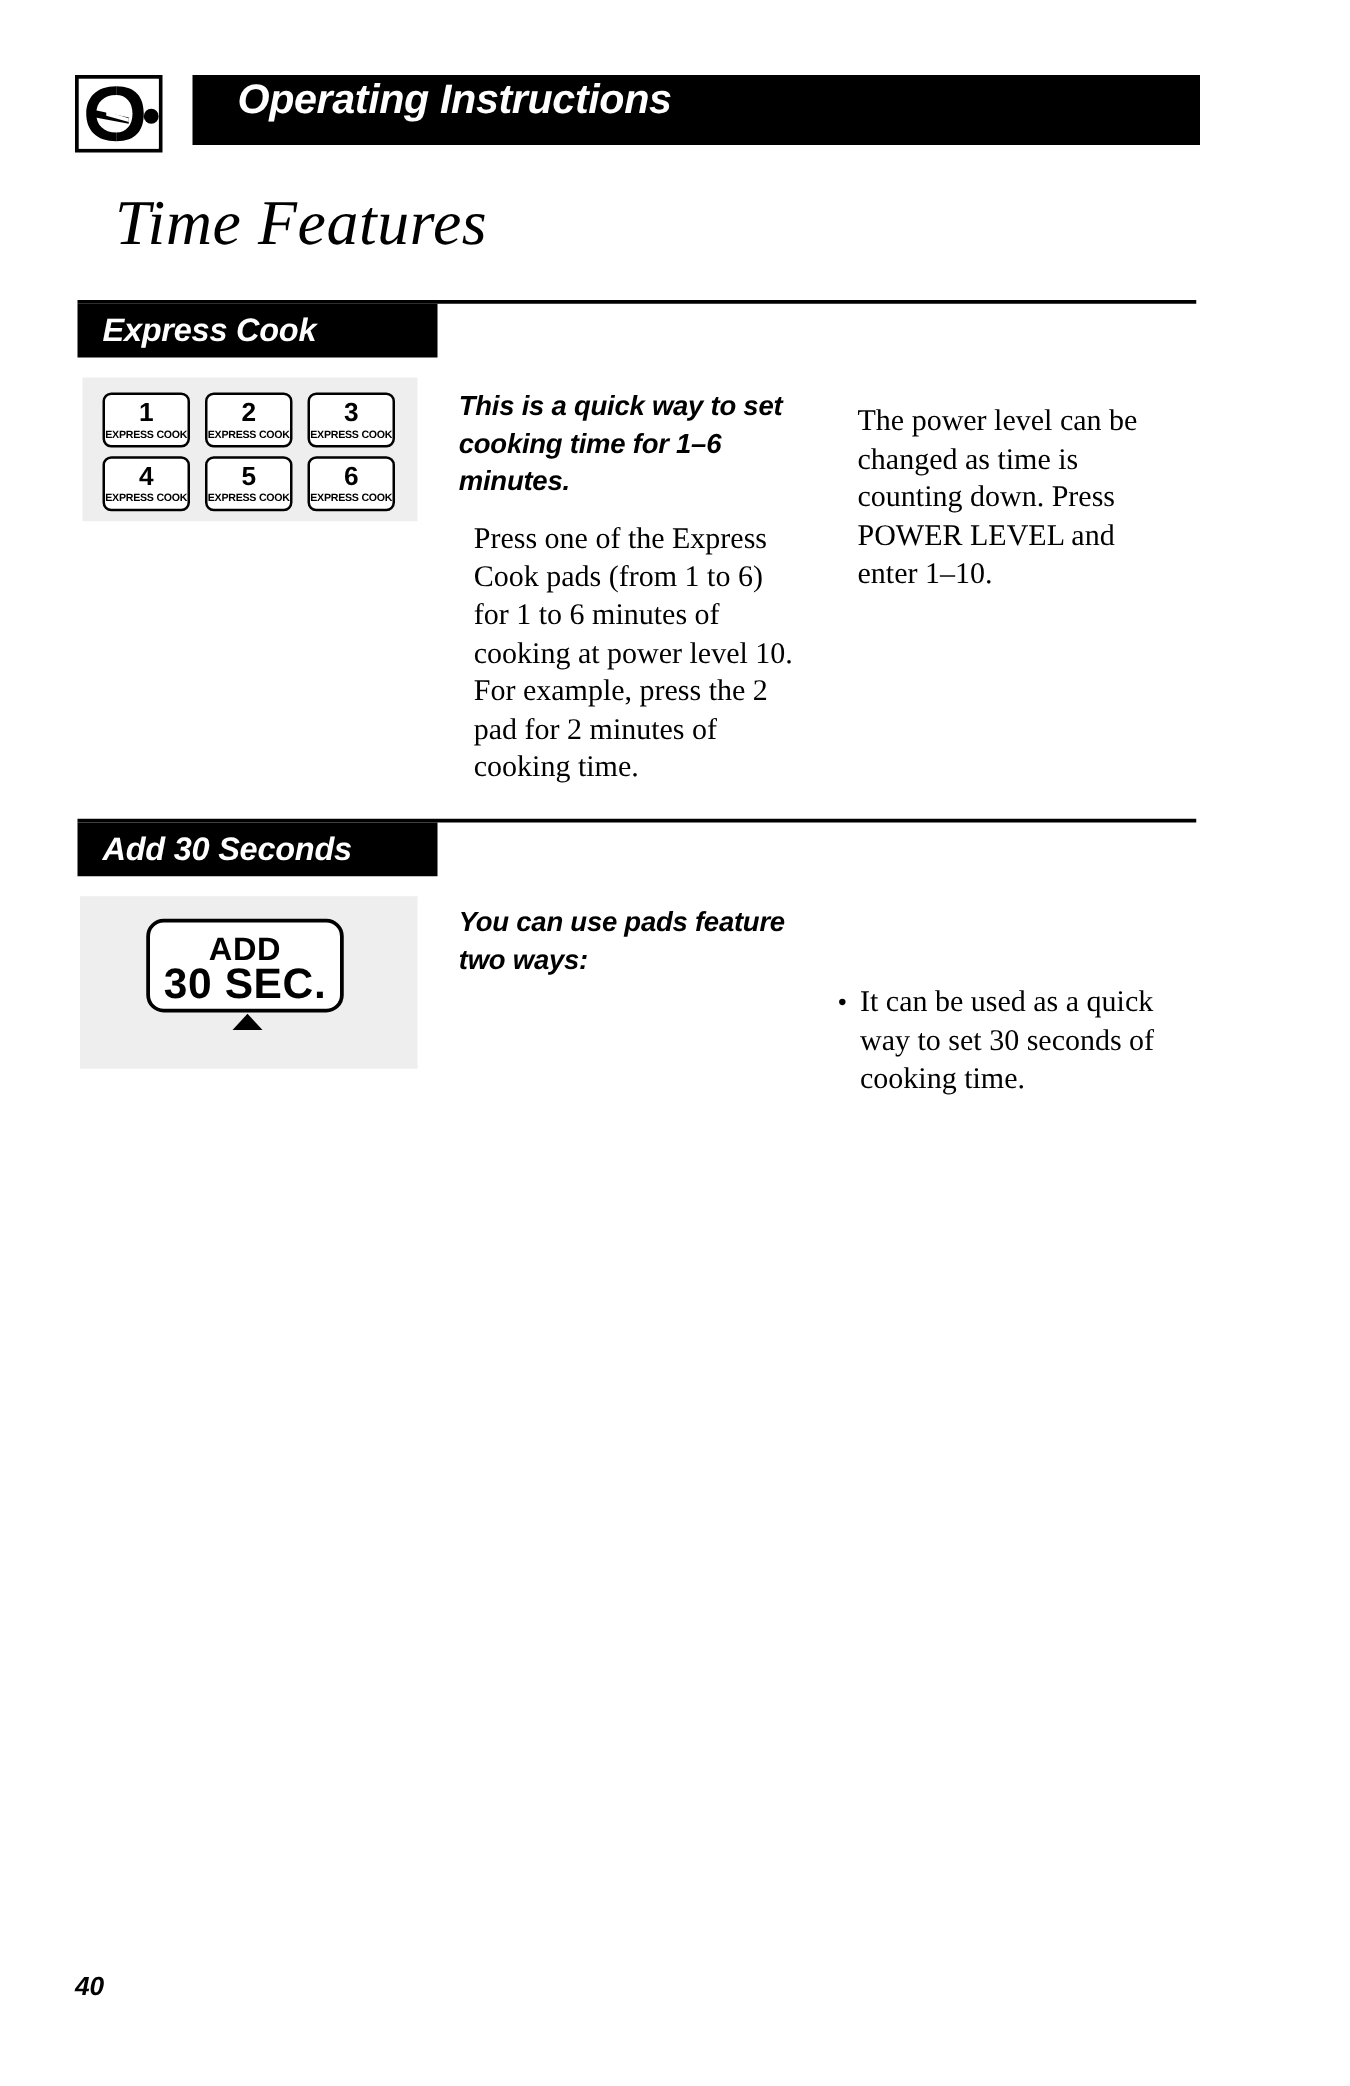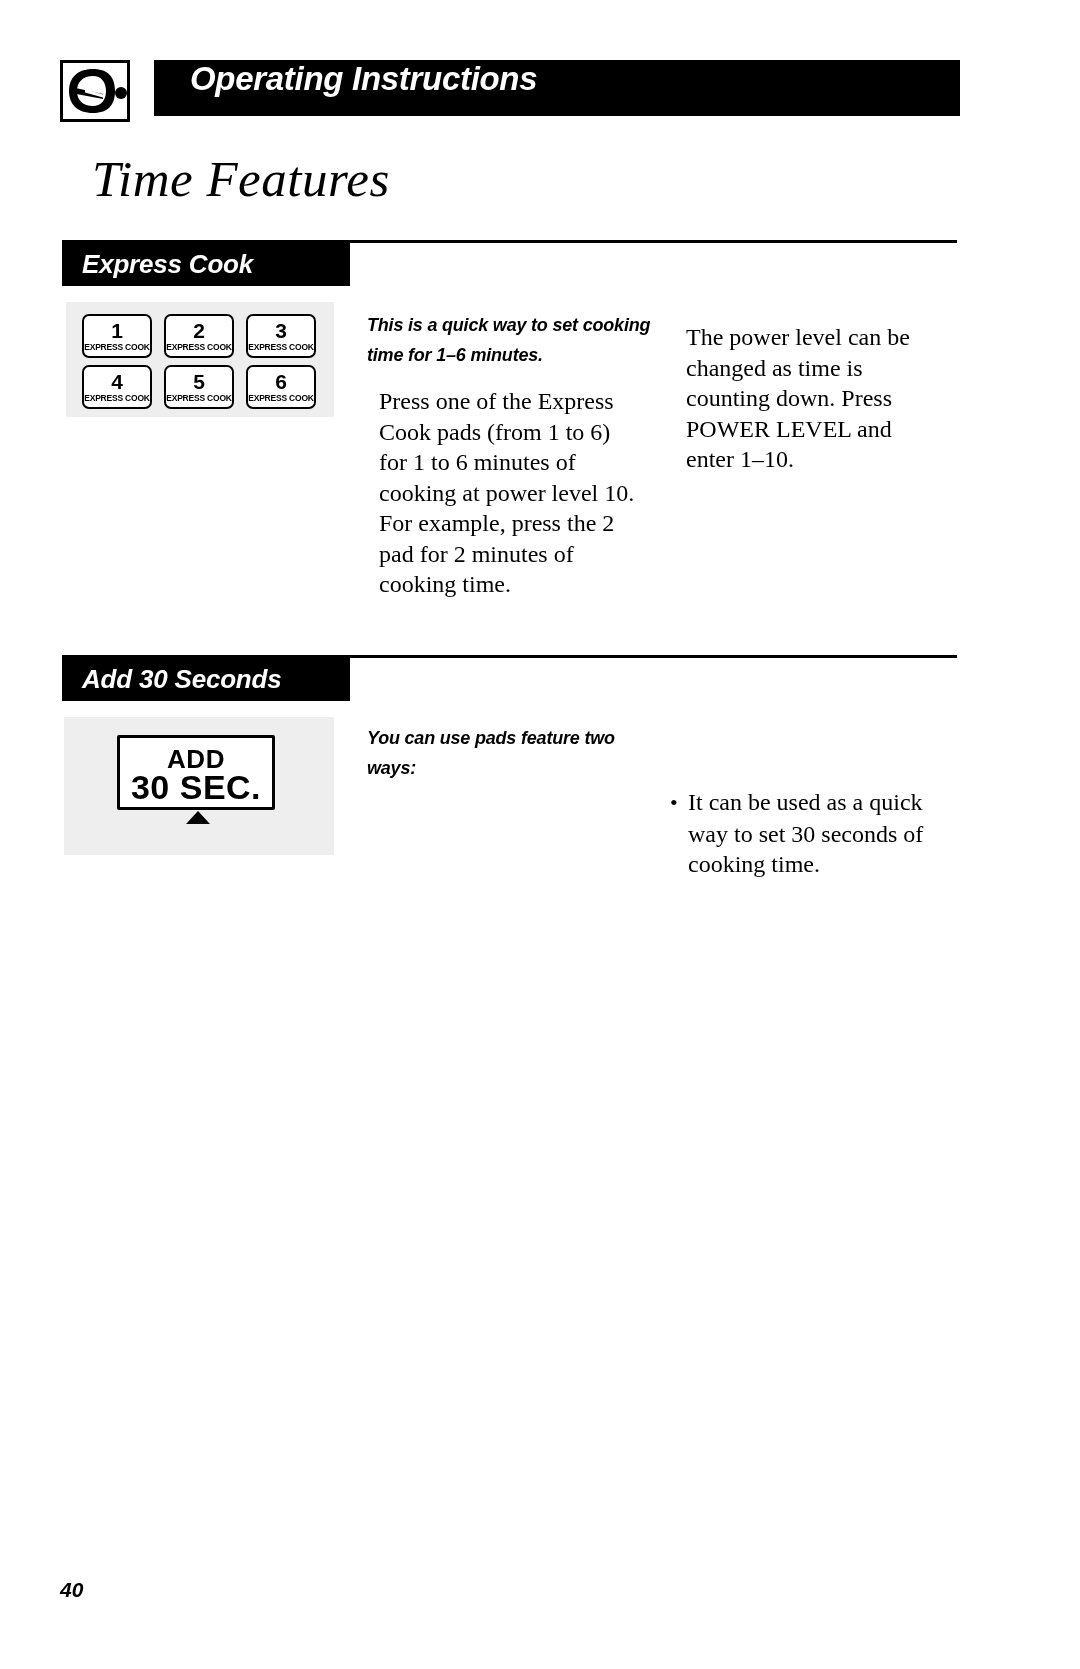--- a/index.html
+++ b/index.html
@@ -152,21 +152,21 @@
     height: 138px;
   }
   .add-key {
     position: absolute;
     left: 53px;
     top: 18px;
     width: 158px;
     height: 75px;
     background: #fff;
     border: 3px solid #000;
-    border-radius: 2px;
+    border-radius: 14px;
     box-sizing: border-box;
     display: flex;
     flex-direction: column;
     align-items: center;
     justify-content: center;
   }
   .add-key .l1 {
     font-family: "Liberation Sans", sans-serif;
     font-weight: bold;
     font-size: 26px;
@@ -192,21 +192,21 @@
   }
 
   
   .col {
     position: absolute;
   }
   .lead {
     font-family: "Liberation Sans", sans-serif;
     font-weight: bold;
     font-style: italic;
-    font-size: 18px;
+    font-size: 22px;
     line-height: 30px;
     letter-spacing: -0.2px;
     margin: 0 0 16px 0;
   }
   .body-p {
     font-family: "Liberation Serif", serif;
     font-size: 24px;
     line-height: 30.5px;
     margin: 12px;
   }

